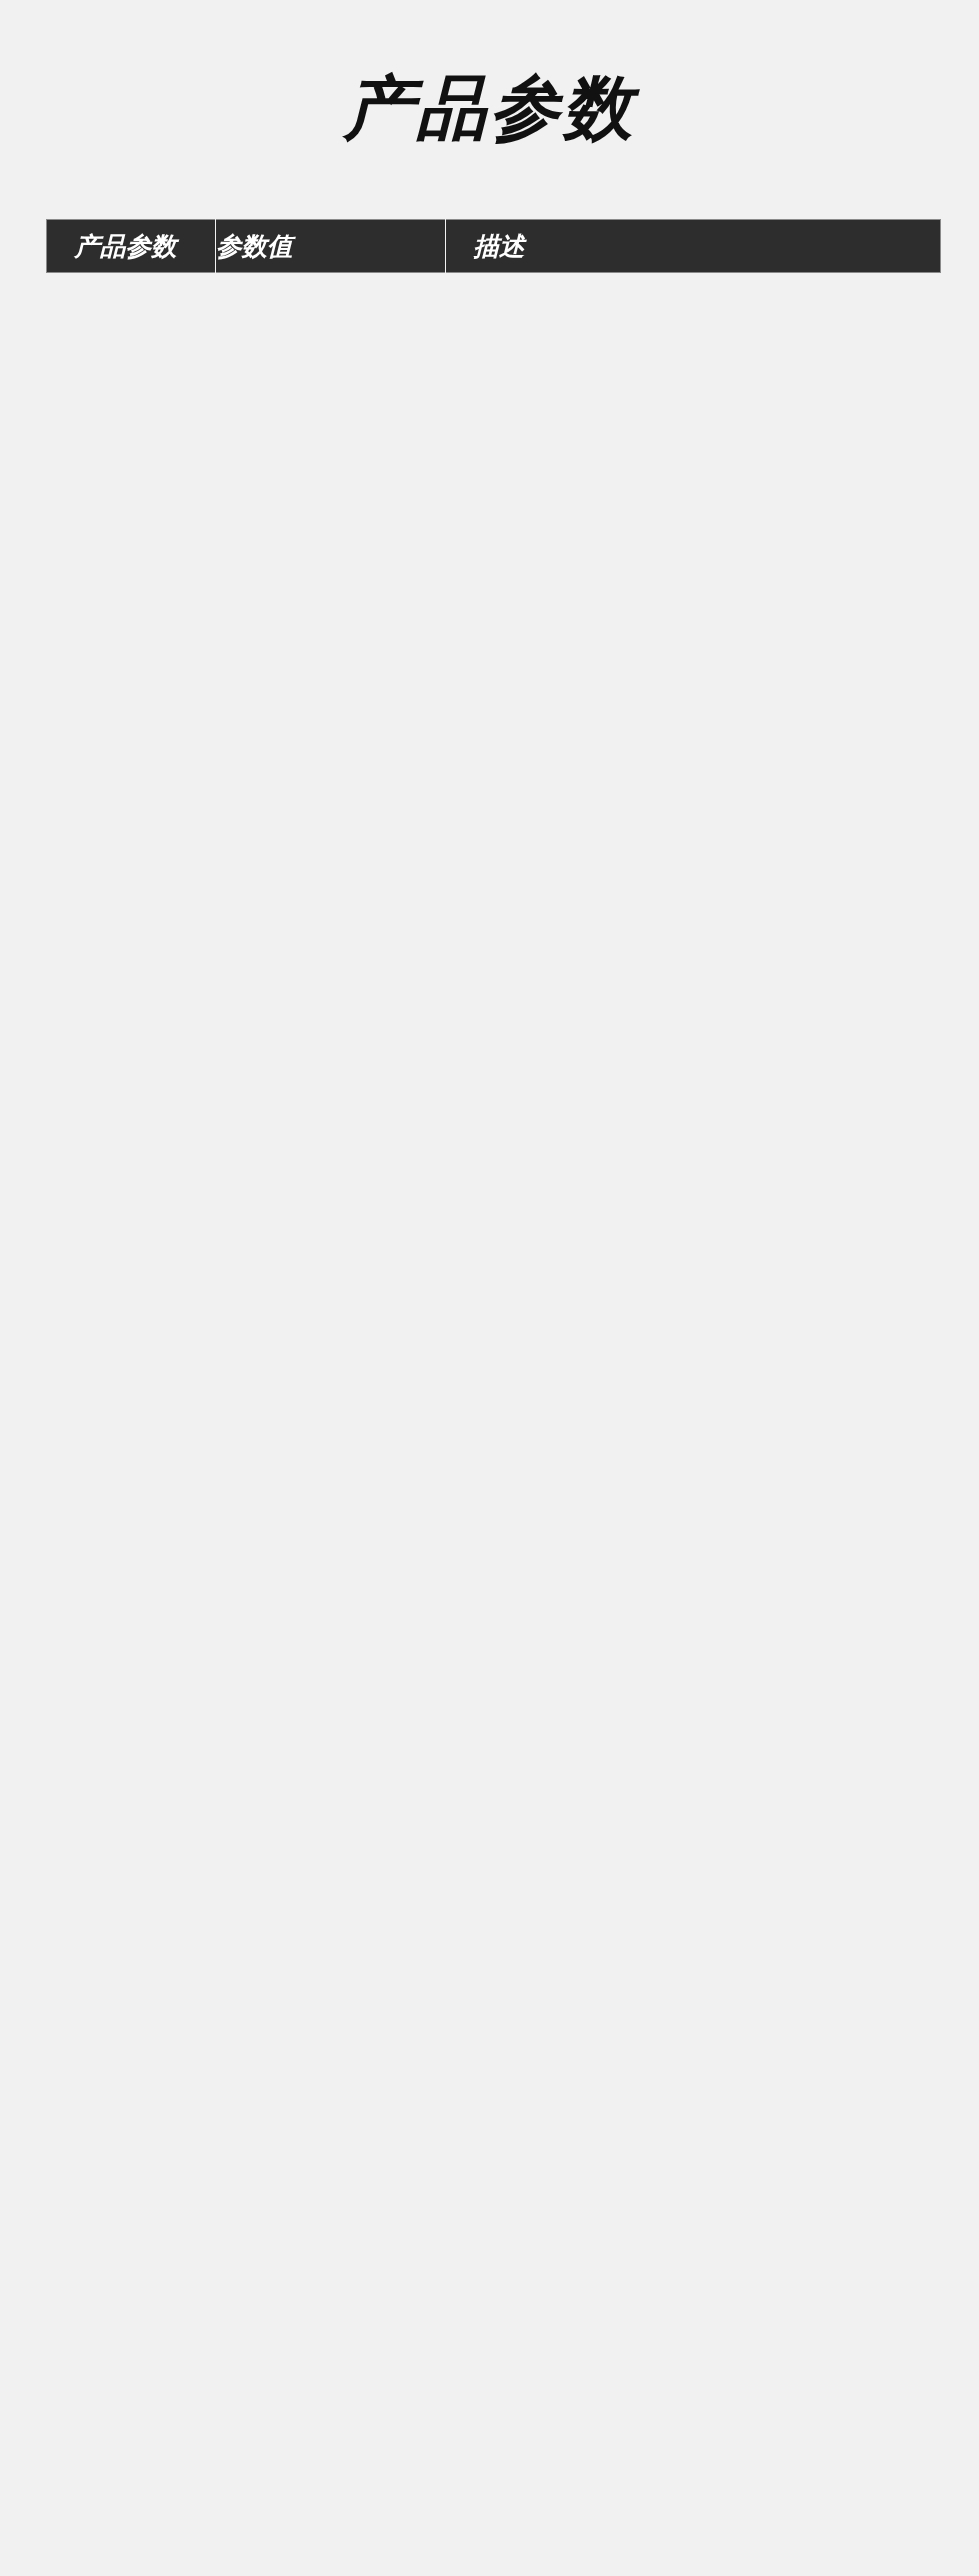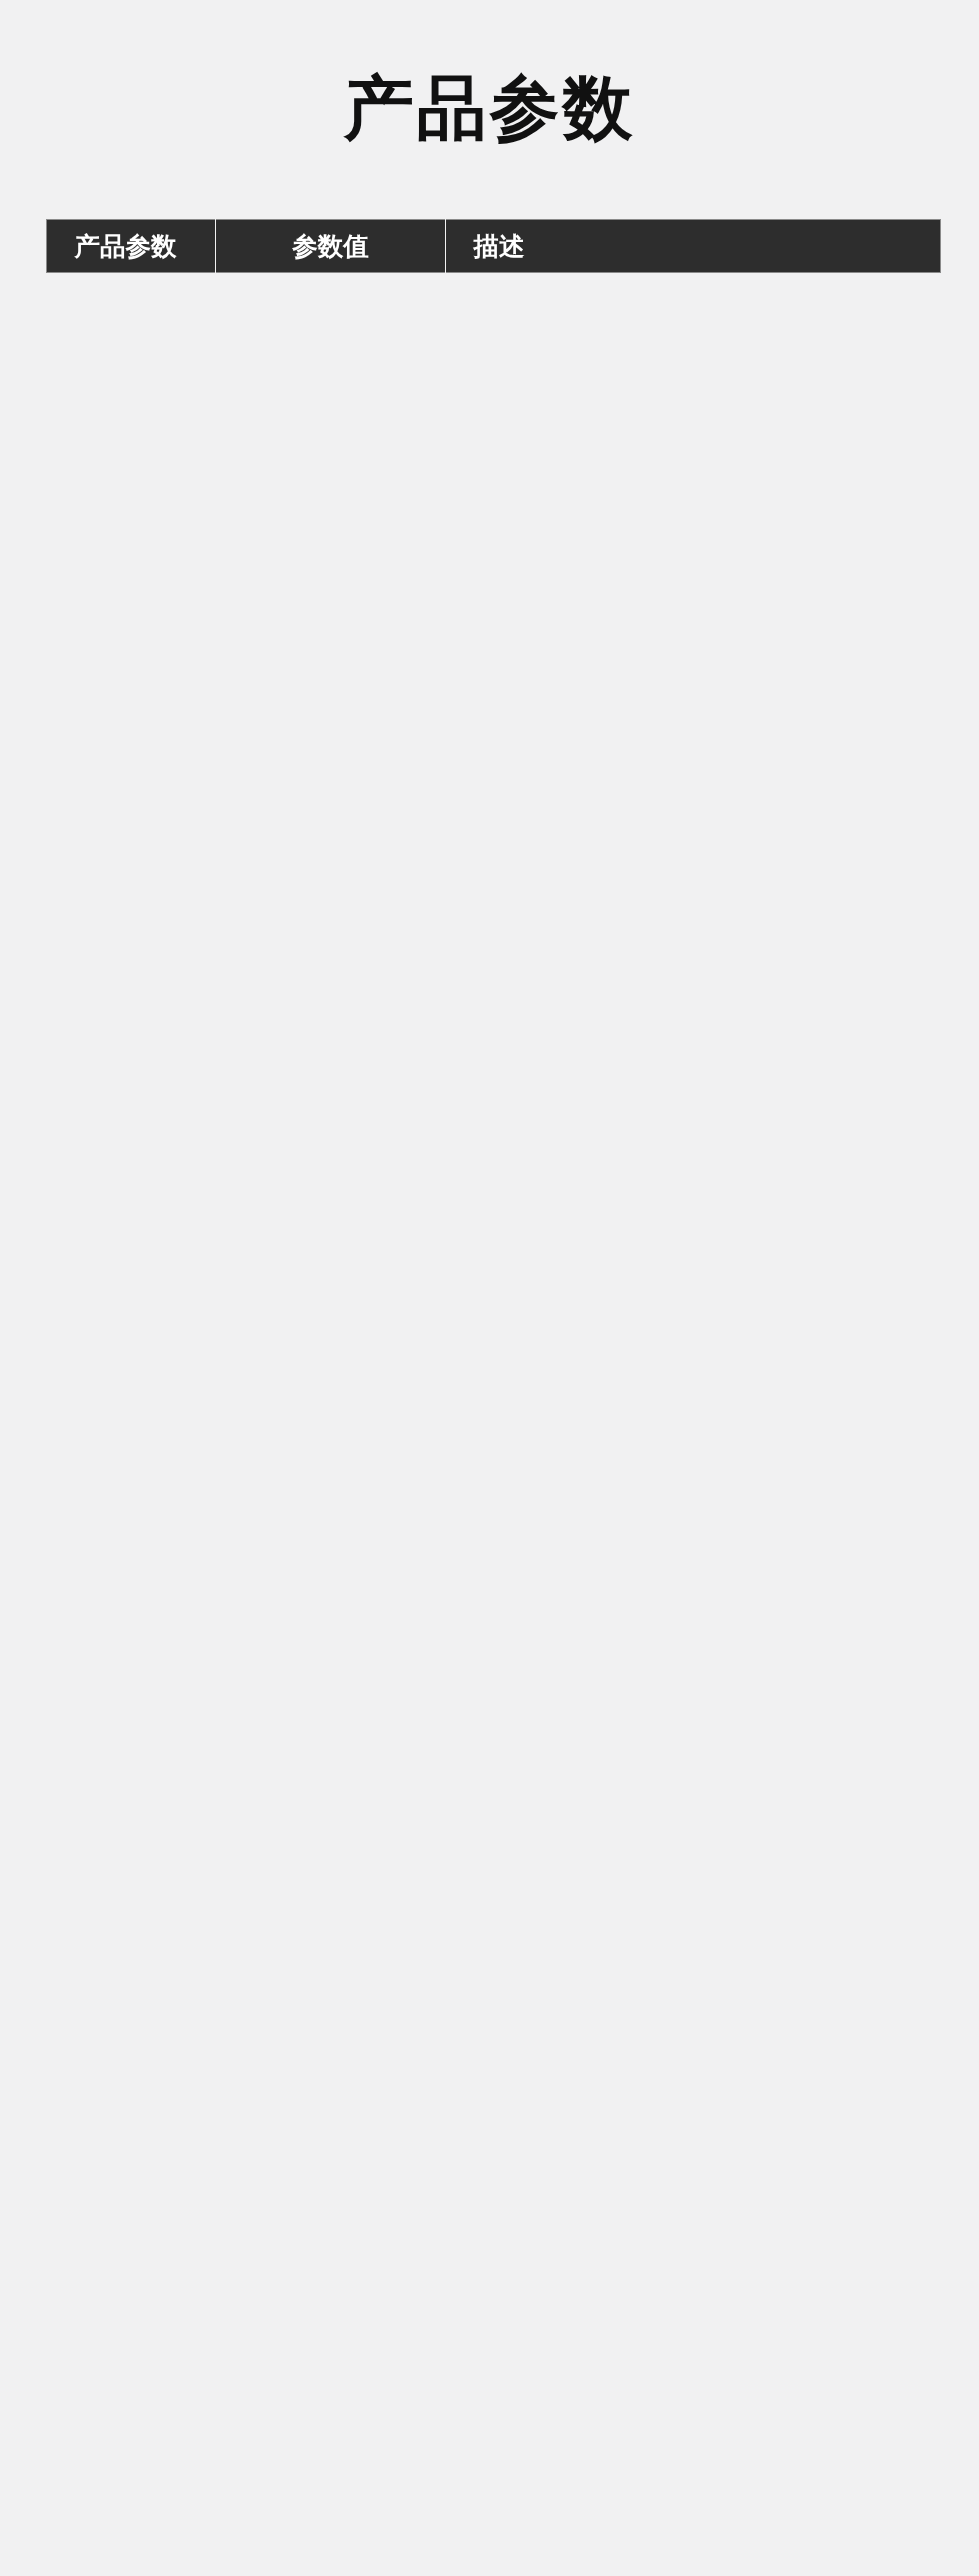--- a/index.html
+++ b/index.html
@@ -1,15 +1,15 @@
 <!DOCTYPE html>
 <html><head>
 <meta charset="utf-8">
 <style>
-  * { margin: 0; padding: 0; box-sizing: border-box; }
+  * { margin: 0; padding: 0; box-sizing: border-box; font-style: italic; }
   html, body { background: #f1f1f2; }
   body {
     width: 979px;
     height: 2576px;
     margin: 0 auto;
     overflow: hidden;
     font-family: "Liberation Sans", "DejaVu Sans", sans-serif;
     color: #1c1c1c;
   }
   .page-title {
@@ -36,21 +36,21 @@
     background: #2d2d2d;
     color: #ffffff;
     font-size: 25.5px;
     font-weight: bold;
     height: 53px;
     text-align: left;
     padding: 0 0 0 27.4px;
     border-left: 1px solid #f2f2f2;
   }
   th:first-child { border-left: none; }
-  th.center { text-align: center; padding: 0; }
+  th.center { text-align: left; padding: 0; }
 </style>
 </head>
 <body>
 
 <div class="page-title">产品参数</div>
 
 <table class="spec">
   <colgroup>
       <col class="c1">
       <col class="c2">

